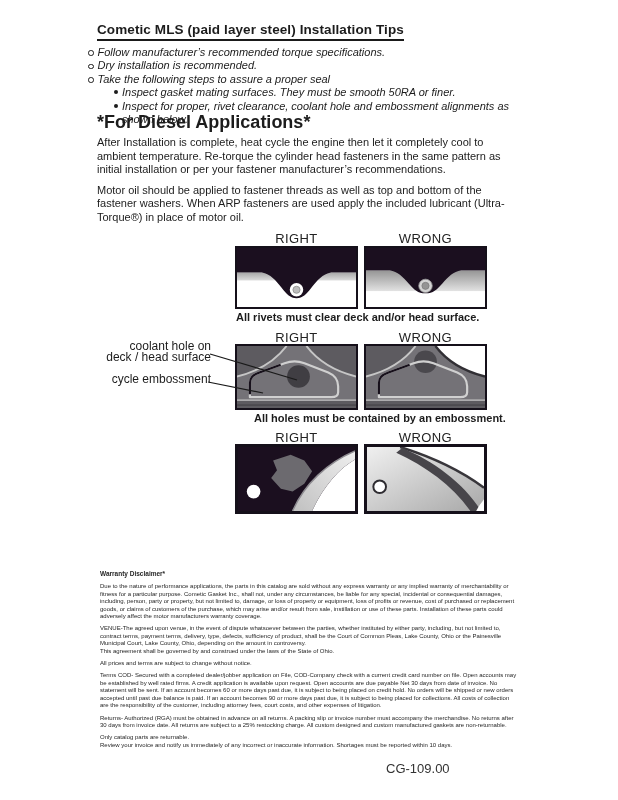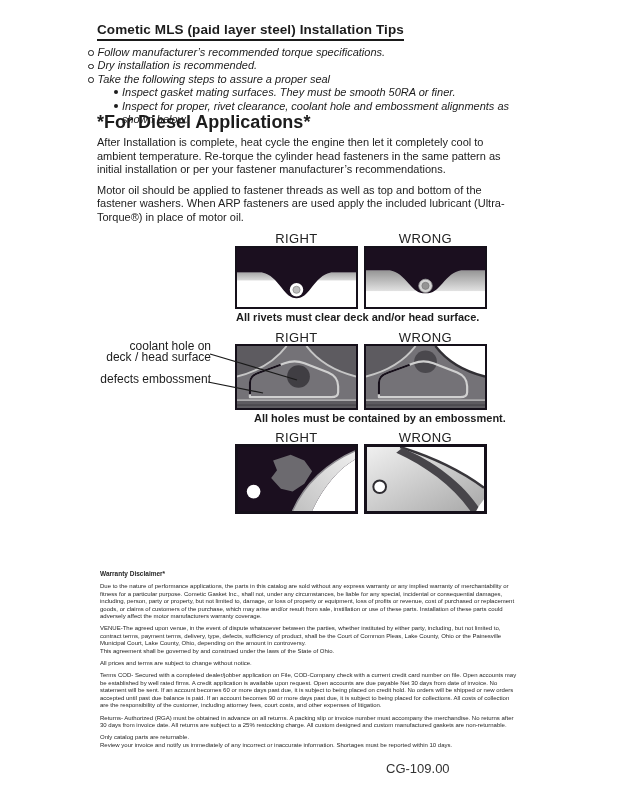--- a/index.html
+++ b/index.html
@@ -130,21 +130,21 @@
     </svg>
   </div>
 
   <div class="dcaption" style="top:311px;">All rivets must clear deck and/or head surface.</div>
 
   <span class="dlabel" style="left:235px;top:330px;">RIGHT</span>
   <span class="dlabel" style="left:364px;top:330px;">WRONG</span>
 
   <div class="anno" style="top:341px;">coolant hole on
 deck / head surface</div>
-  <div class="anno" style="top:374px;">defects embossment</div>
+  <div class="anno" style="top:374px;">cycle embossment</div>
 
   <div class="panel" style="left:235px;top:344px;height:66px;">
     <svg viewBox="0 0 120 63" preserveAspectRatio="none">
       <rect width="120" height="63" fill="#747277"></rect>
       <path d="M0,0 H50 C38,16 20,26 0,31 Z" fill="#5d5b60"></path>
       <path d="M50,0 C38,16 20,26 0,31" stroke="#c6c6c6" stroke-width="2" fill="none"></path>
       <path d="M120,0 H70 C82,16 100,26 120,31 Z" fill="#5d5b60"></path>
       <path d="M70,0 C82,16 100,26 120,31" stroke="#c6c6c6" stroke-width="2" fill="none"></path>
       <rect x="0" y="55" width="120" height="8" fill="#5d5b60"></rect>
       <line x1="0" y1="55" x2="120" y2="55" stroke="#c6c6c6" stroke-width="1.4"></line>

